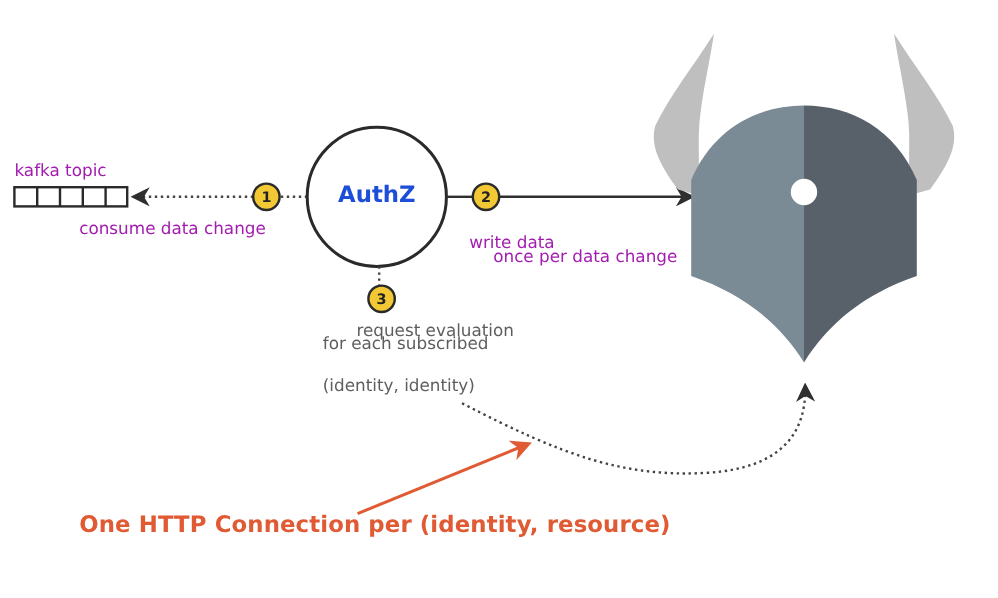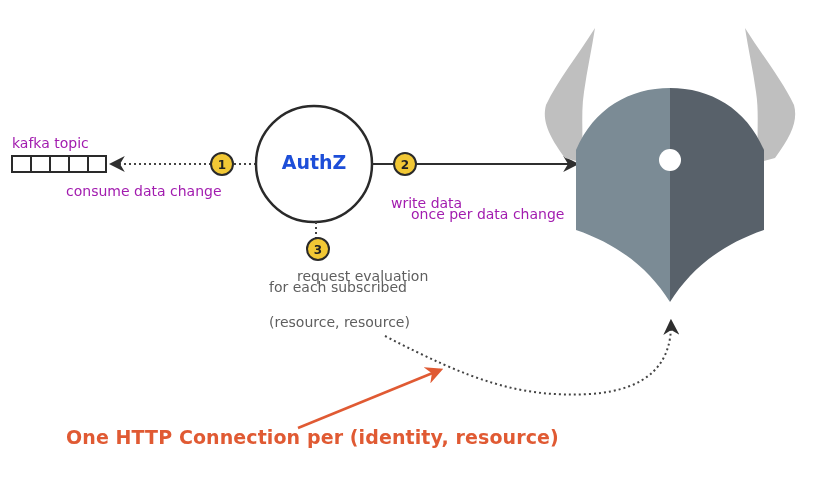--- a/index.html
+++ b/index.html
@@ -82,15 +82,15 @@
 
 <div class="authz-text">AuthZ</div>
 
 <div class="label" style="left:66px; top:184px;">consume data change</div>
 
 <div class="label" style="left:391px; top:196px;">write data</div>
 <div class="label" style="left:411px; top:207px;">once per data change</div>
 
 <div class="label label-gray" style="left:269px; top:269px;margin-left:28px;">request evaluation</div>
 <div class="label label-gray" style="left:269px; top:280px;">for each subscribed</div>
-<div class="label label-gray" style="left:269px; top:315px;">(resource, resource)</div>
+<div class="label label-gray" style="left:269px; top:315px;">(identity, identity)</div>
 
 <div class="callout">One HTTP Connection per (identity, resource)</div>
 
 </body></html>

